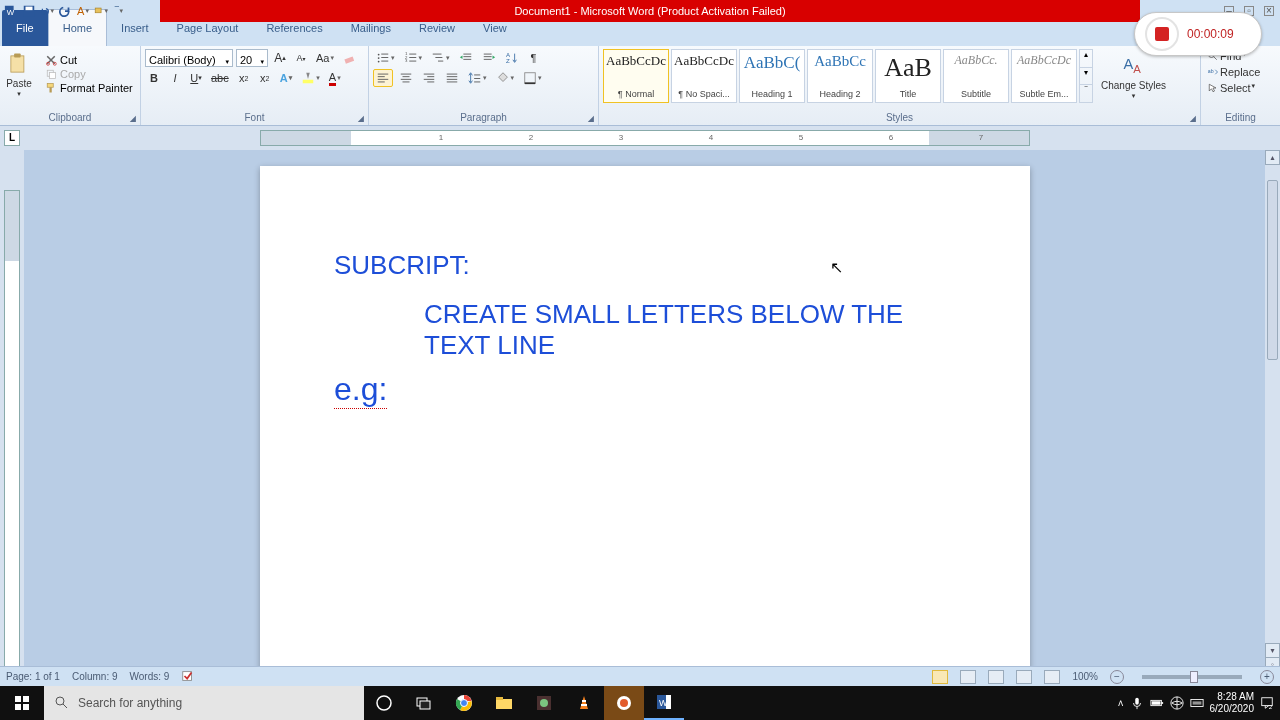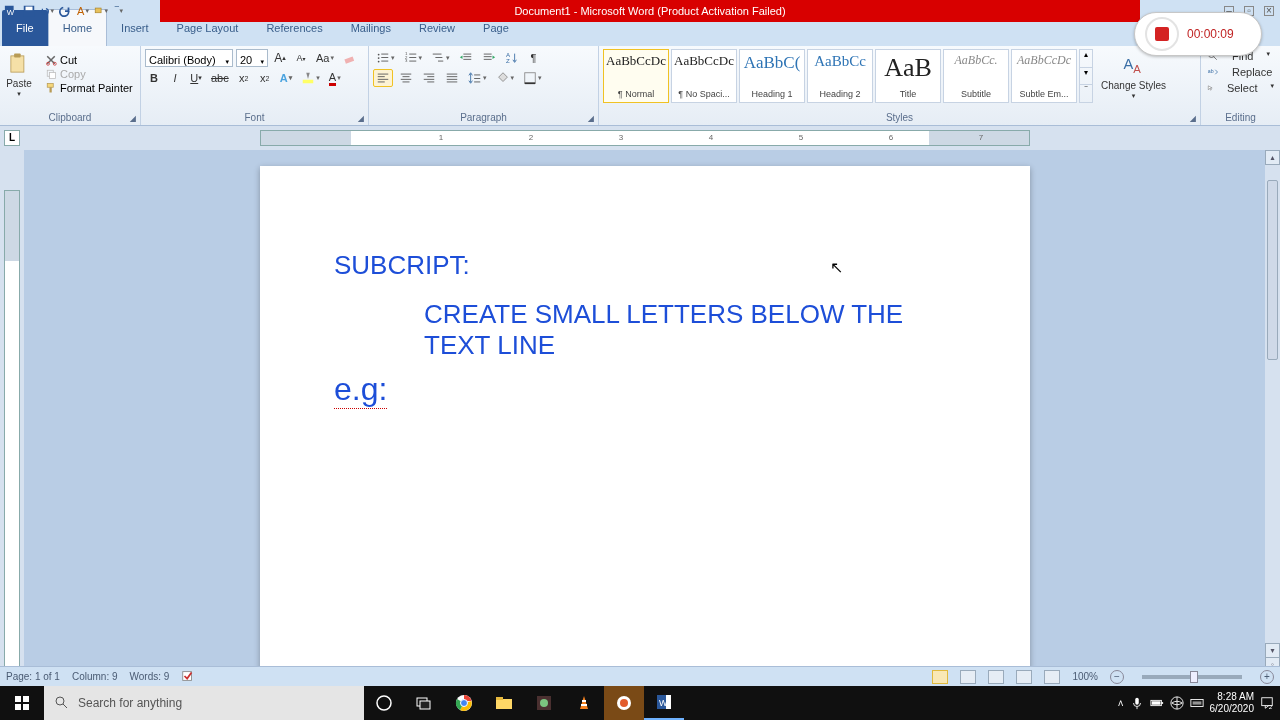--- a/index.html
+++ b/index.html
@@ -31,21 +31,21 @@
 .btn { border:1px solid transparent; padding:1px 2px; display:flex; align-items:center; justify-content:center; min-width:18px; height:18px; color:#333; border-radius:2px;}
 .btn.sel{border-color:#f0c224;background:#fdf3d4}
 .dd::after{content:"▾";font-size:7px;color:#666;margin-left:1px}
 .fontbox{border:1px solid #abc;background:#fff;height:18px;display:flex;align-items:flex-end;padding:0 3px;font-size:11px}
 .bigbtn{display:flex;flex-direction:column;align-items:center;justify-content:center;padding:3px 6px;gap:1px;font-size:10px;color:#333}
 .bigbtn svg{width:26px;height:26px}
 .stylebox{width:66px;height:54px;border:1px solid #c7d3e3;background:#fff;display:flex;flex-direction:column;align-items:center;justify-content:space-between;font-size:10px;padding:3px 0}
 .stylebox.sel{border-color:#f0c224;background:#fffdf0}
 .stylebox .prev{font-family:Liberation Serif, serif;font-size:13px;color:#222}
 .stylebox .nm{font-size:9px;color:#444}
-.findrow{display:flex;gap:13px;font-size:11px;color:#333;padding:1px 2px}
+.findrow{display:flex;gap:1px;font-size:11px;color:#333;padding:1px 2px}
 .findrow svg{width:12px;height:12px}
 
 
 .docarea{position:absolute;top:126px;left:0;right:0;bottom:34px;background:#b9cde5;}
 .hrulerbar{position:absolute;top:0;left:0;right:0;height:24px;background:#d6e1ef;display:flex;align-items:center}
 .hruler{position:absolute;left:260px;top:4px;width:770px;height:16px;background:#fff;border:1px solid #8aa;}
 .hruler .margin{position:absolute;top:0;bottom:0;background:#cdd8e4}
 .hruler .tick{position:absolute;top:2px;font-size:8px;color:#666;transform:translateX(-50%)}
 .vrulerbar{position:absolute;top:24px;left:0;bottom:0;width:24px;background:#d6e1ef}
 .vruler{position:absolute;top:40px;left:4px;width:16px;height:500px;background:#fff;border:1px solid #8aa}
@@ -132,21 +132,21 @@
 </div>
 
 <div class="tabs">
   <div class="tab file">File</div>
   <div class="tab active">Home</div>
   <div class="tab">Insert</div>
   <div class="tab">Page Layout</div>
   <div class="tab">References</div>
   <div class="tab">Mailings</div>
   <div class="tab">Review</div>
-  <div class="tab">Page</div>
+  <div class="tab">View</div>
 </div>
 
 <div class="ribbon">
 
   <div class="group" style="width:140px">
     <div class="row" style="height:56px">
       <div class="bigbtn">
         <svg viewBox="0 0 32 32">
             <rect x="6" y="6" width="16" height="20" fill="#f5e0a7" stroke="#b89b55"></rect>
             <rect x="10" y="3" width="8" height="5" rx="1" fill="#b89b55"></rect>

